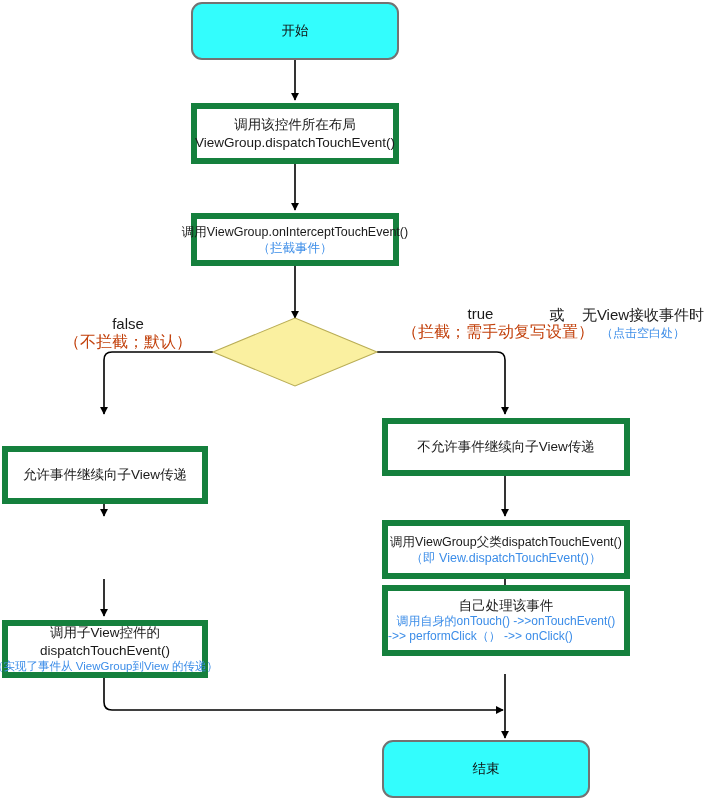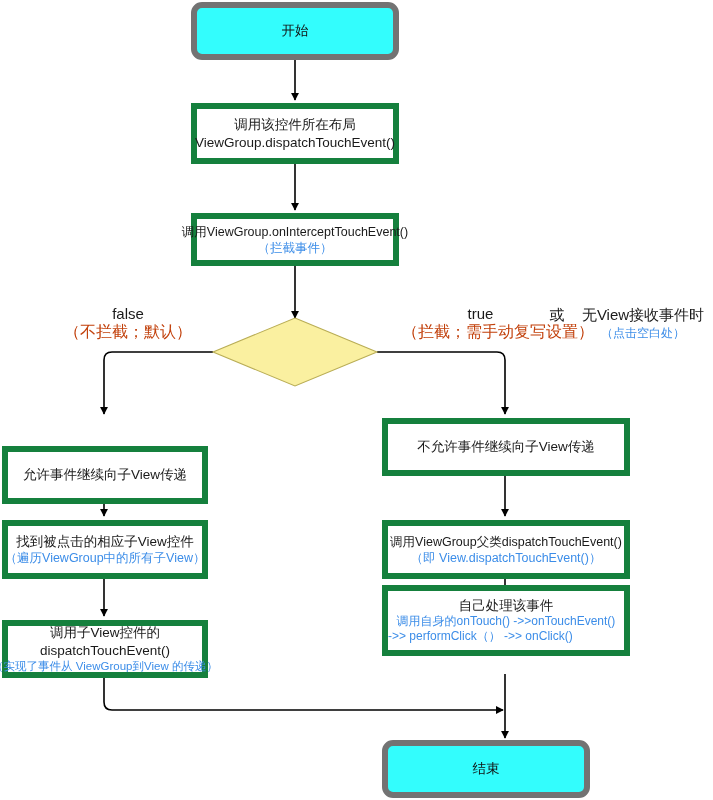--- a/index.html
+++ b/index.html
@@ -35,21 +35,21 @@
     align-items: center;
     justify-content: center;
     text-align: center;
     line-height: 1.28;
   }
   .node.rect {
     border: 6px solid #15803d;
     background: #ffffff;
   }
   .node.terminator {
-    border: 6px solid #737373;
+    border: 2px solid #737373;
     background: #33fdfd;
     border-radius: 11px;
   }
   .node .line {
     display: block;
     white-space: nowrap;
   }
   .t-main {
     color: #1a1a1a;
     font-size: 13.5px;
@@ -157,21 +157,21 @@
     <span class="line t-main">调用该控件所在布局</span>
     <span class="line t-main">ViewGroup.dispatchTouchEvent()</span>
   </div>
 
   <div class="node rect" style="left:191px; top:213px; width:208px; height:53px;">
     <span class="line t-small-main">调用ViewGroup.onInterceptTouchEvent()</span>
     <span class="line t-sub">（拦截事件）</span>
   </div>
 
 
-  <div class="edge-label" style="left:58px; top:305px; width:140px;">
+  <div class="edge-label" style="left:58px; top:315px; width:140px;">
     <span class="big">false</span>
     <span class="small">（不拦截；默认）</span>
   </div>
 
   <div class="edge-label" style="left:402px; top:305px; width:157px;">
     <span class="big">true</span>
     <span class="small">（拦截；需手动复写设置）</span>
   </div>
 
   <div class="label-inline" style="left:543px; top:306px; width:28px;">
@@ -180,24 +180,20 @@
 
   <div class="label-inline" style="left:573px; top:306px; width:140px;">
     <span class="big">无View接收事件时</span>
     <span class="small">（点击空白处）</span>
   </div>
 
   <div class="node rect" style="left:2px; top:418px; width:206px; height:58px;margin-top:28px;">
     <span class="line t-main">允许事件继续向子View传递</span>
   </div>
 
-  <div class="node rect" style="left:2px; top:520px; width:206px; height:59px;">
-    <span class="line t-main">找到被点击的相应子View控件</span>
-    <span class="line t-sub">（遍历ViewGroup中的所有子View）</span>
-  </div>
 
   <div class="node rect" style="left:2px; top:620px; width:206px; height:58px;">
     <span class="line t-main">调用子View控件的</span>
     <span class="line t-main">dispatchTouchEvent()</span>
     <span class="line t-sub" style="font-size:11.5px;">（实现了事件从 ViewGroup到View 的传递）</span>
   </div>
 
   <div class="node rect" style="left:382px; top:418px; width:248px; height:58px;">
     <span class="line t-main">不允许事件继续向子View传递</span>
   </div>

